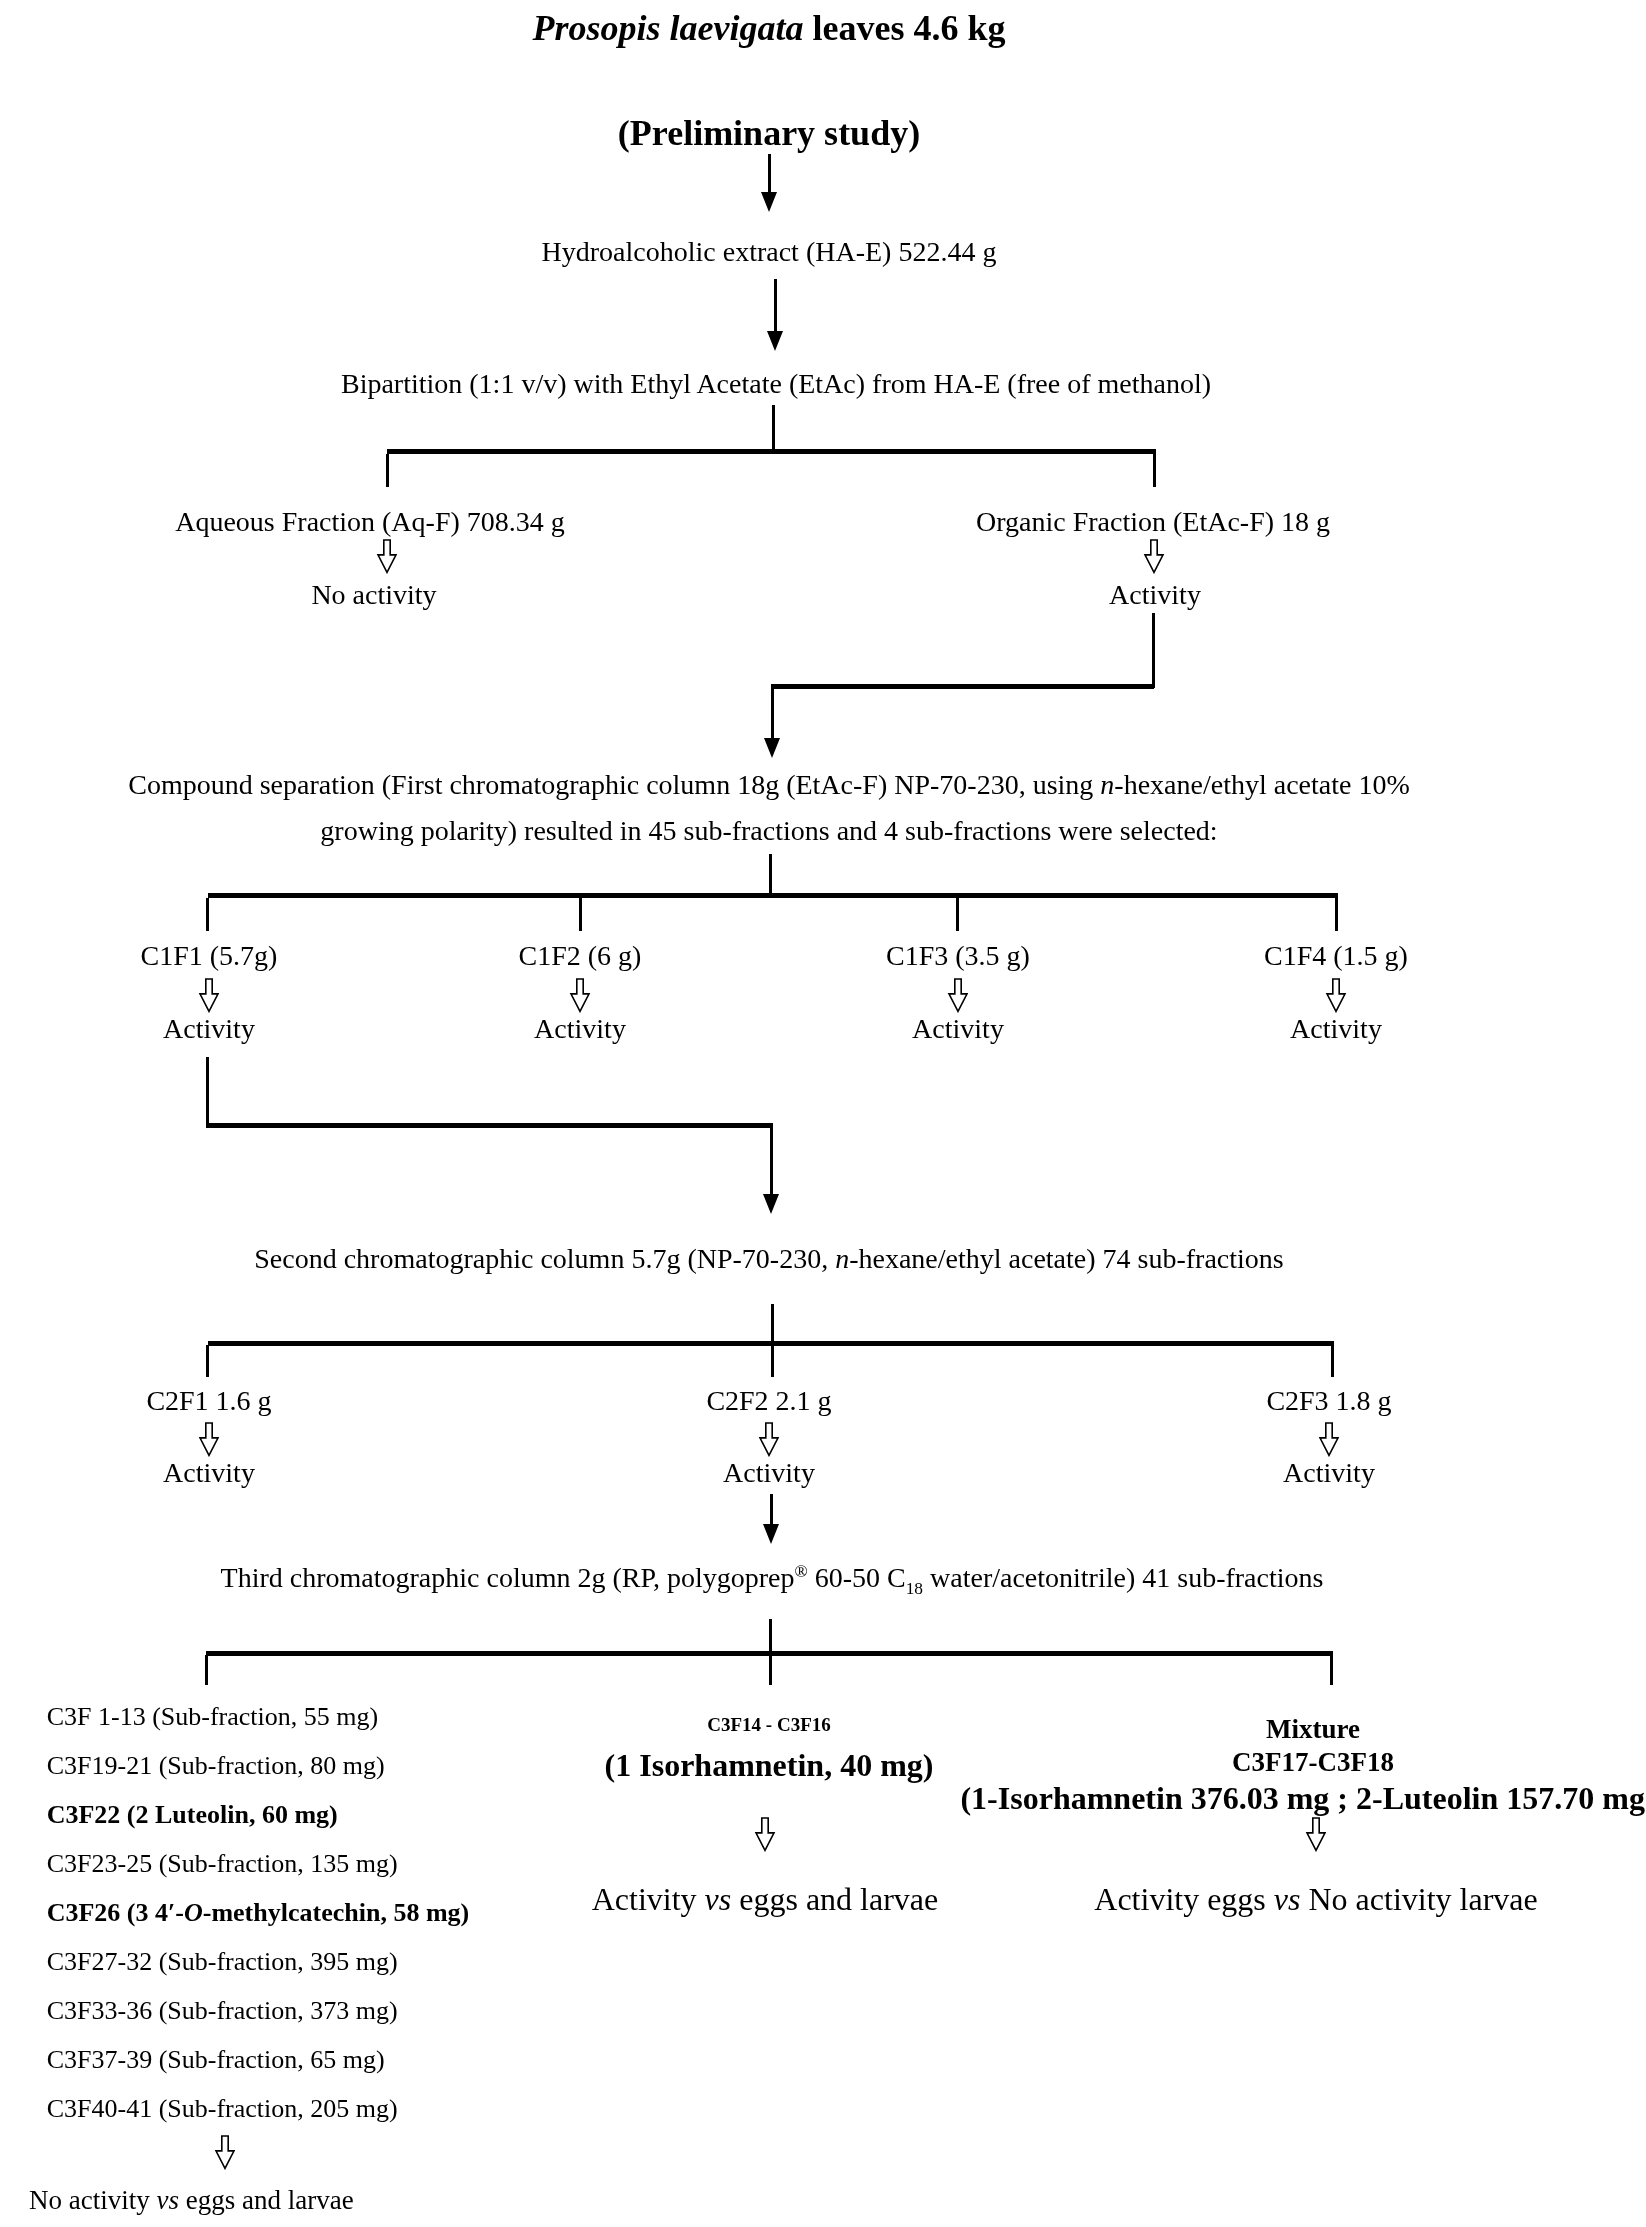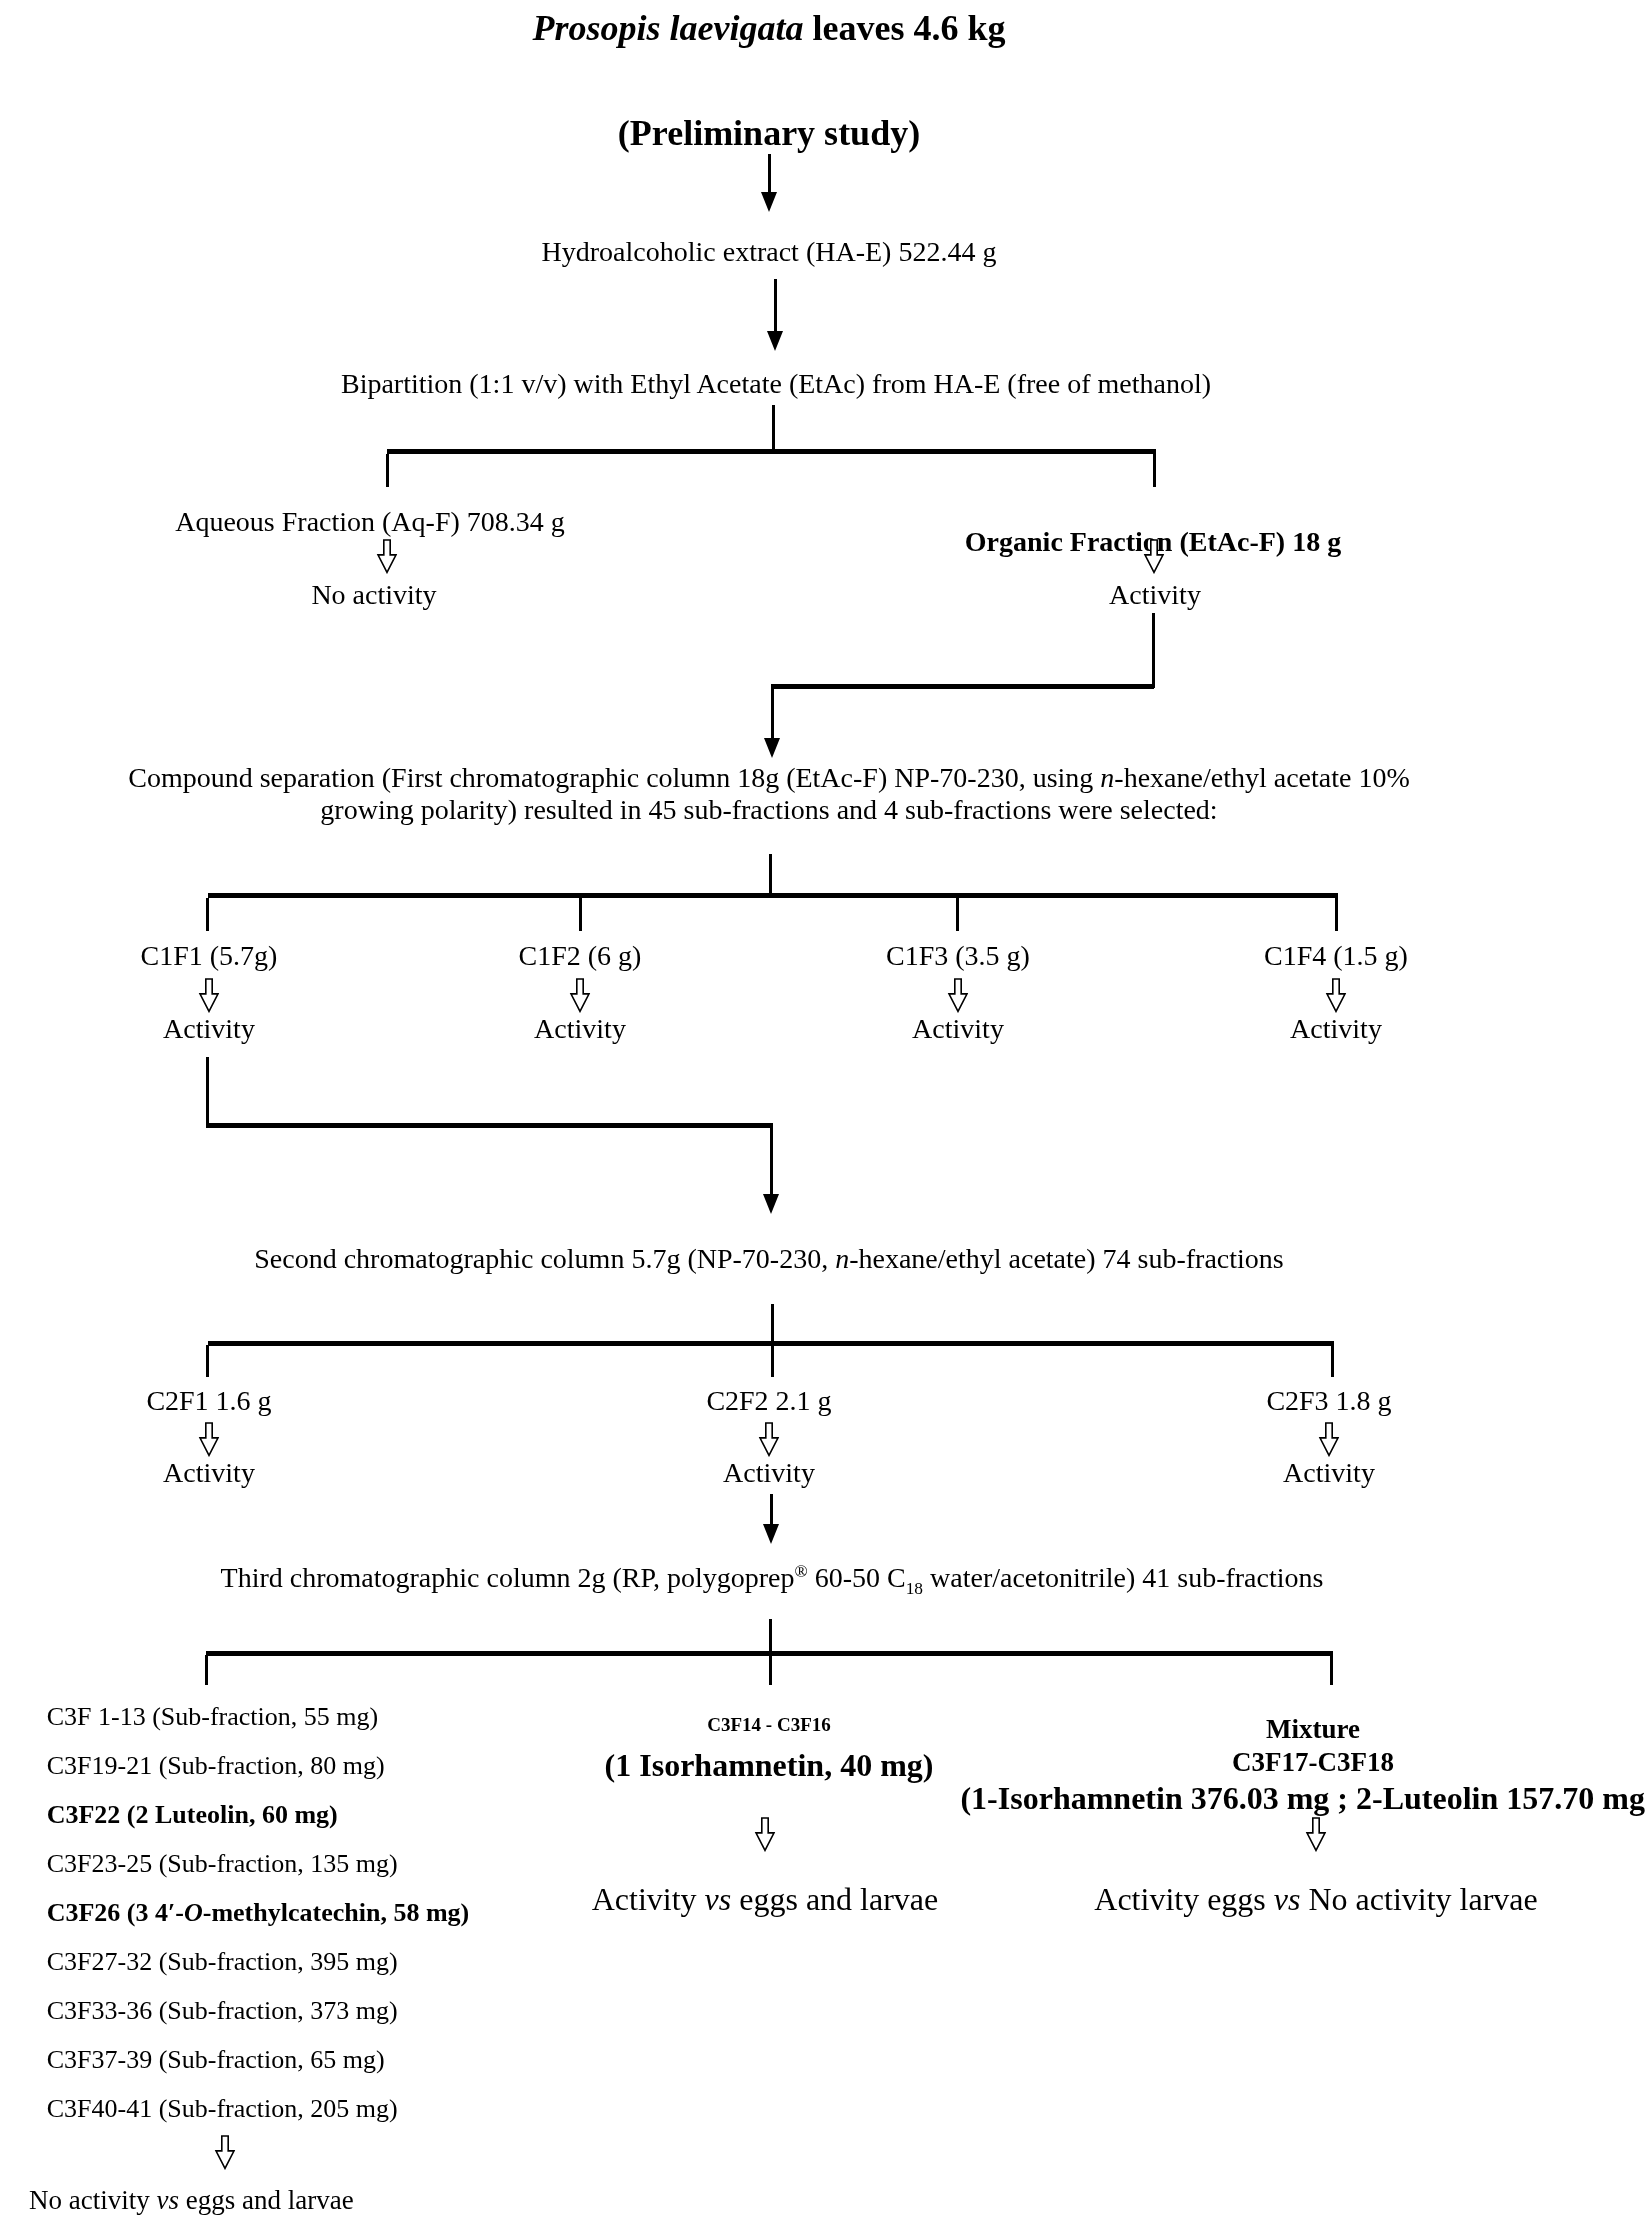--- a/index.html
+++ b/index.html
@@ -38,42 +38,42 @@
   <div class="ah" style="left:775px;top:331px;"></div>
 
   <div class="t c" style="left:776px;top:368px;">Bipartition (1:1 v/v) with Ethyl Acetate (EtAc) from HA-E (free of methanol)</div>
 
   <div class="vl" style="left:772px;top:405px;height:47px;"></div>
   <div class="hl" style="left:387px;top:449px;width:769px;"></div>
   <div class="vl" style="left:386px;top:454px;height:33px;"></div>
   <div class="vl" style="left:1153px;top:454px;height:33px;"></div>
 
   <div class="t c" style="left:370px;top:506px;">Aqueous Fraction (Aq-F) 708.34 g</div>
-  <div class="t c" style="left:1153px;top:526px;font-weight:bold;">Organic Fraction (EtAc-F) 18 g</div>
+  <div class="t c" style="left:1153px;top:506px;">Organic Fraction (EtAc-F) 18 g</div>
 
   <div class="ha" style="left:387px;top:539px;">
       <svg viewBox="0 0 40 66">
         <path d="M14 2 H26 V30 H37 L20 63 L3 30 H14 Z" fill="#fff" stroke="#000" stroke-width="3"></path>
       </svg>
     </div>
   <div class="ha" style="left:1154px;top:539px;">
       <svg viewBox="0 0 40 66">
         <path d="M14 2 H26 V30 H37 L20 63 L3 30 H14 Z" fill="#fff" stroke="#000" stroke-width="3"></path>
       </svg>
     </div>
 
   <div class="t c" style="left:374px;top:579px;">No activity</div>
   <div class="t c" style="left:1155px;top:579px;">Activity</div>
 
   <div class="vl" style="left:1152px;top:613px;height:75px;"></div>
   <div class="hl" style="left:772px;top:684px;width:382px;"></div>
   <div class="vl" style="left:771px;top:684px;height:57px;"></div>
   <div class="ah" style="left:772px;top:738px;"></div>
 
-  <div class="t c wrap" style="left:769px;top:762px;width:1369px;line-height:32px;"><span>Compound separation (First chromatographic column 18g (EtAc-F) NP-70-230, using </span><i>n</i><span>-hexane/ethyl acetate 10% growing polarity) resulted in 45 sub-fractions and 4 sub-fractions were selected:</span></div>
+  <div class="t c wrap" style="left:769px;top:762px;width:1369px;line-height:46px;"><span>Compound separation (First chromatographic column 18g (EtAc-F) NP-70-230, using </span><i>n</i><span>-hexane/ethyl acetate 10% growing polarity) resulted in 45 sub-fractions and 4 sub-fractions were selected:</span></div>
 
   <div class="vl" style="left:769px;top:854px;height:43px;"></div>
   <div class="hl" style="left:208px;top:893px;width:1130px;"></div>
   <div class="vl" style="left:206px;top:898px;height:33px;"></div>
   <div class="vl" style="left:579px;top:898px;height:33px;"></div>
   <div class="vl" style="left:956px;top:898px;height:33px;"></div>
   <div class="vl" style="left:1335px;top:898px;height:33px;"></div>
 
   <div class="t c" style="left:209px;top:940px;">C1F1 (5.7g)</div>
   <div class="t c" style="left:580px;top:940px;">C1F2 (6 g)</div>

